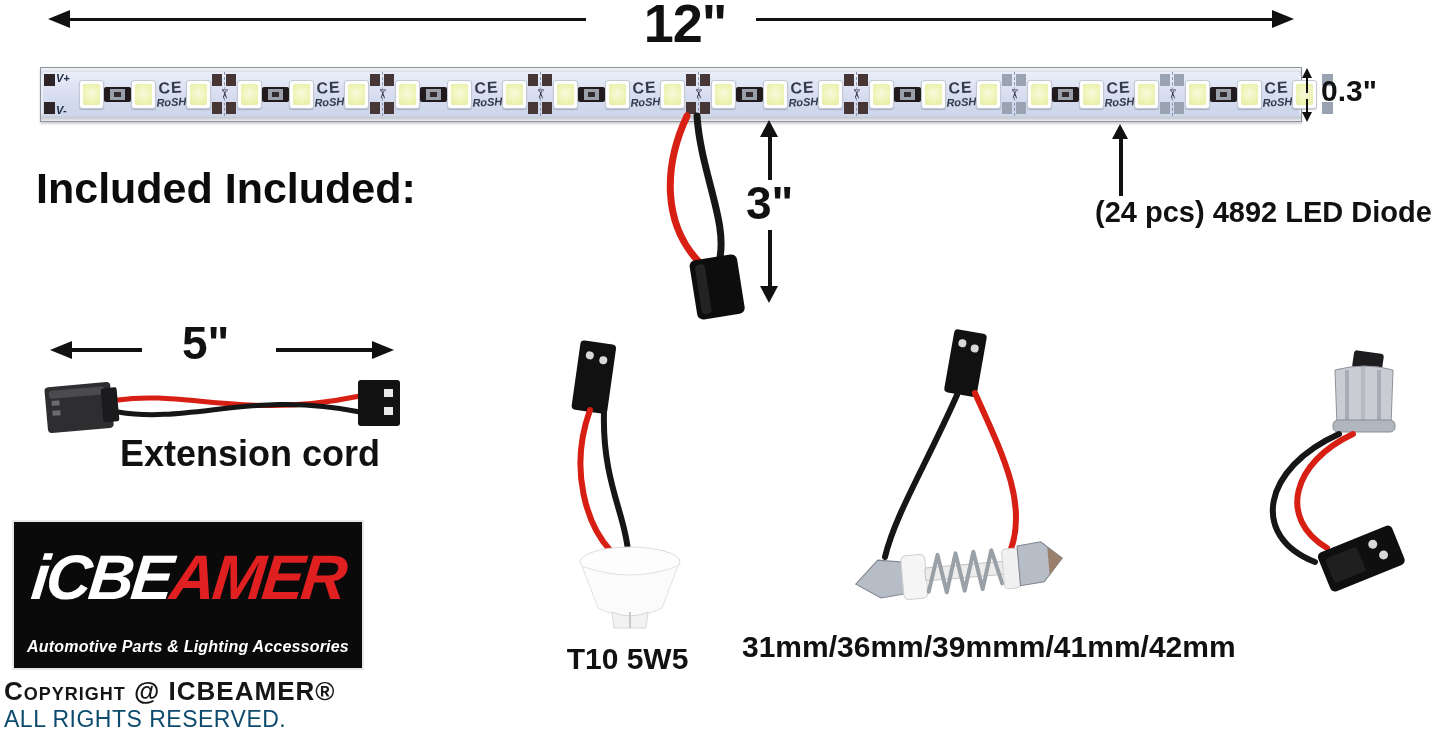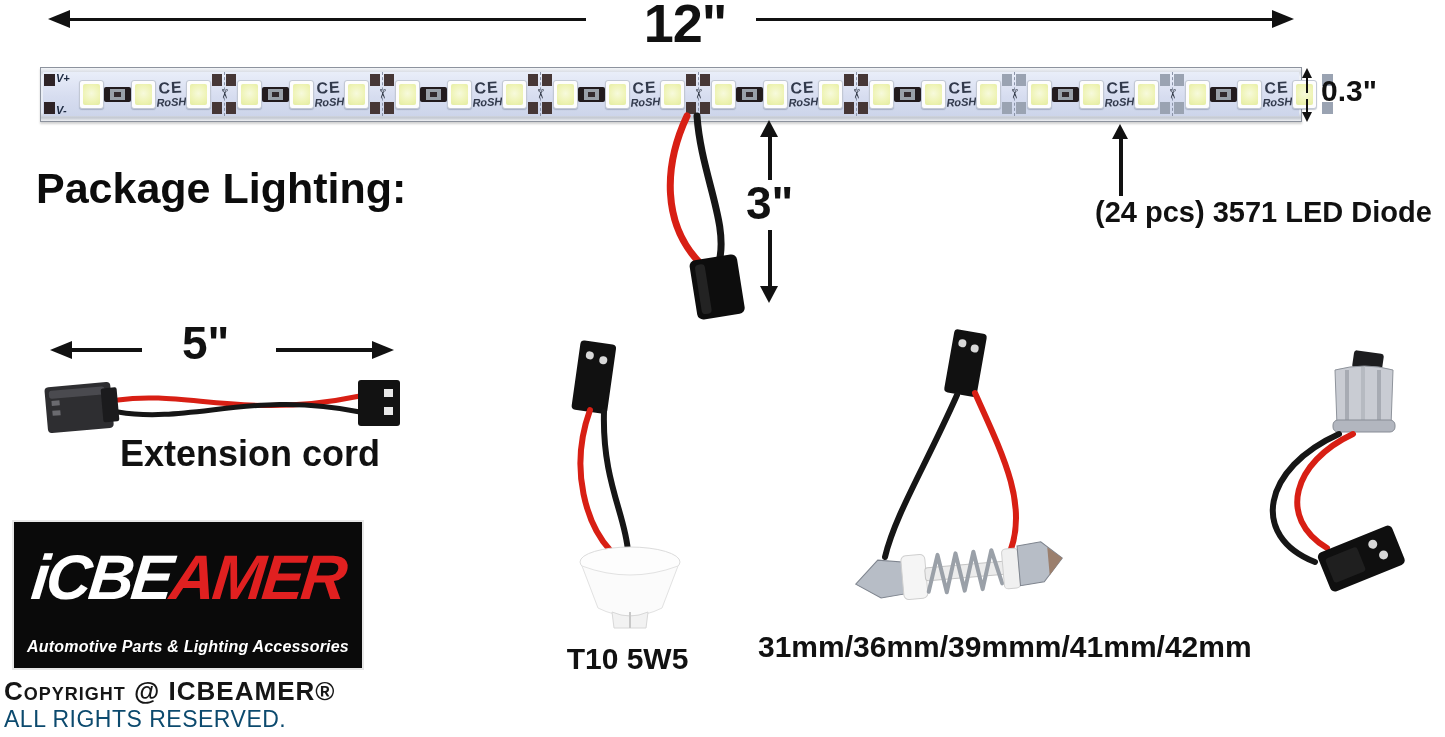--- a/index.html
+++ b/index.html
@@ -321,25 +321,25 @@
       <rect x="63" y="150" width="10" height="50" rx="4" fill="#232323"></rect>
     </g>
   </svg>
 
   <div class="tri tri-up" style="left:760px;top:120px;"></div>
   <div class="dim-line-v" style="left:768px;top:136px;height:44px;"></div>
   <div class="dim-label-lg" style="left:746px;top:176px;">3"</div>
   <div class="dim-line-v" style="left:768px;top:230px;height:56px;"></div>
   <div class="tri tri-down" style="left:760px;top:286px;"></div>
 
-  <div id="heading">Package Lighting:</div>
+  <div id="heading">Included Included:</div>
 
   <div class="tri tri-up" style="left:1112px;top:124px;border-left-width:8px;border-right-width:8px;border-bottom-width:15px;"></div>
   <div class="dim-line-v" style="left:1119px;top:138px;height:58px;"></div>
-  <div id="led-callout-text">(24 pcs) 3571 LED Diode</div>
+  <div id="led-callout-text">(24 pcs) 4892 LED Diode</div>
 
   <div class="tri tri-left" style="left:50px;top:341px;"></div>
   <div class="dim-line-h" style="left:68px;top:348px;width:74px;height:4px;"></div>
   <div class="dim-label-lg" style="left:182px;top:316px;">5"</div>
   <div class="dim-line-h" style="left:276px;top:348px;width:98px;height:4px;"></div>
   <div class="tri tri-right" style="left:372px;top:341px;"></div>
 
   <svg class="abs" style="left:40px;top:374px;" width="362" height="64" viewBox="0 0 362 64">
     <path d="M78 26 C145 16, 205 46, 320 22" stroke="#d81f14" stroke-width="5" fill="none" stroke-linecap="round"></path>
     <path d="M78 38 C150 50, 215 16, 320 38" stroke="#161616" stroke-width="5" fill="none" stroke-linecap="round"></path>
@@ -386,21 +386,21 @@
     <g transform="rotate(-5 115 246)">
       <path d="M10 250 L34 228 L58 232 L58 264 L34 266 Z" fill="#b7bdc6" stroke="#7e848e"></path>
       <rect x="57" y="226" width="24" height="44" rx="5" fill="#f5f5f5" stroke="#cfcfcf"></rect>
       <rect x="80" y="240" width="82" height="13" rx="3" fill="#ececec" stroke="#c4c4c4"></rect>
       <polyline points="82,264 94,228 100,266 112,228 118,266 130,228 136,266 148,228 156,262" fill="none" stroke="#9aa0a8" stroke-width="4" stroke-linejoin="round" stroke-linecap="round"></polyline>
       <rect x="158" y="228" width="16" height="40" rx="4" fill="#f0f0f0" stroke="#cfcfcf"></rect>
       <path d="M174 226 L198 224 L218 242 L198 264 L174 266 Z" fill="#b7bdc6" stroke="#7e848e"></path>
       <path d="M204 230 L218 242 L204 258 Z" fill="#9b7f6d"></path>
     </g>
   </svg>
-  <div class="part-label" style="left:758px;top:630px;width:424px;">31mm/36mm/39mmm/41mm/42mm</div>
+  <div class="part-label" style="left:742px;top:630px;width:424px;">31mm/36mm/39mmm/41mm/42mm</div>
 
   <svg class="abs" style="left:1235px;top:350px;" width="210" height="245" viewBox="0 0 210 245">
     <g>
       <rect x="118" y="2" width="30" height="18" rx="3" fill="#1d1d1f" transform="rotate(8 133 11)"></rect>
       <path d="M100 20 Q130 12 158 20 L156 76 Q128 86 102 76 Z" fill="#c9ccd3" stroke="#8e939b"></path>
       <line x1="112" y1="20" x2="112" y2="78" stroke="#a7abb3" stroke-width="4"></line>
       <line x1="128" y1="17" x2="128" y2="81" stroke="#b6bac1" stroke-width="4"></line>
       <line x1="144" y1="20" x2="144" y2="78" stroke="#a7abb3" stroke-width="4"></line>
       <rect x="98" y="70" width="62" height="12" rx="5" fill="#b2b6bf" stroke="#878c95"></rect>
     </g>

